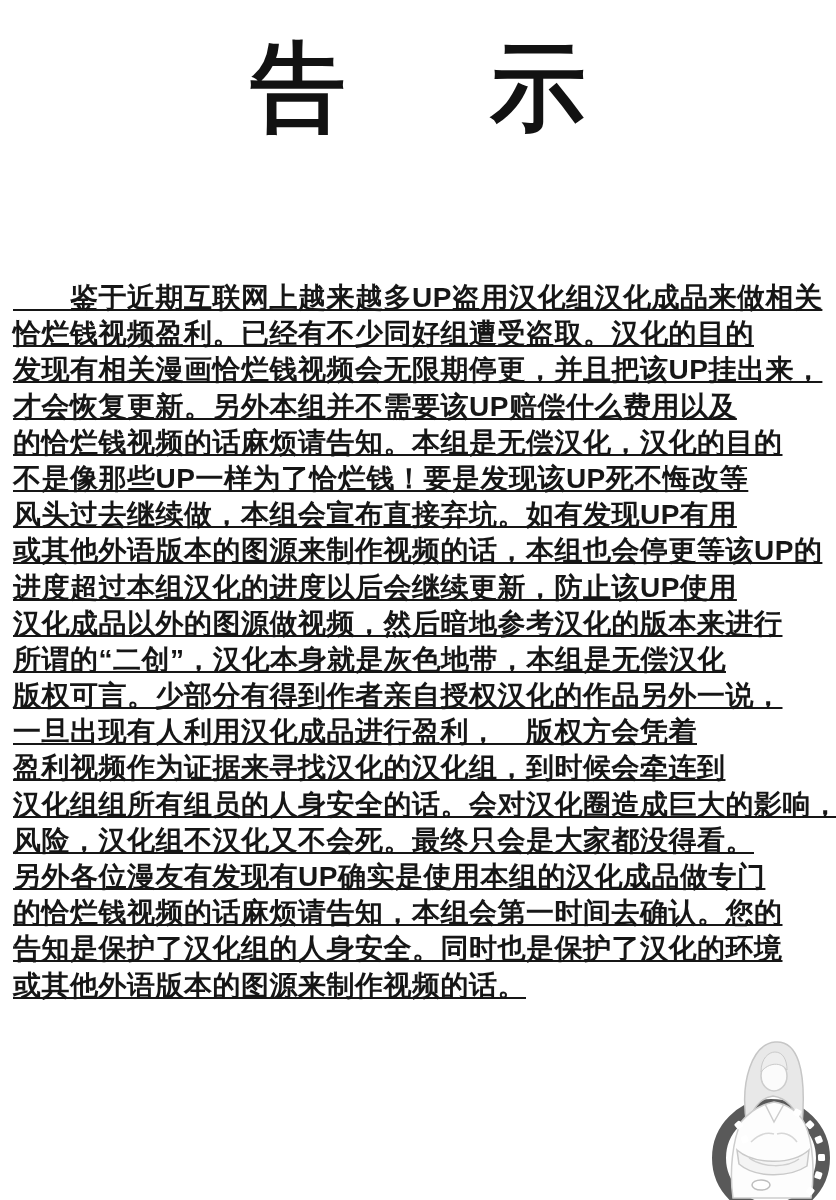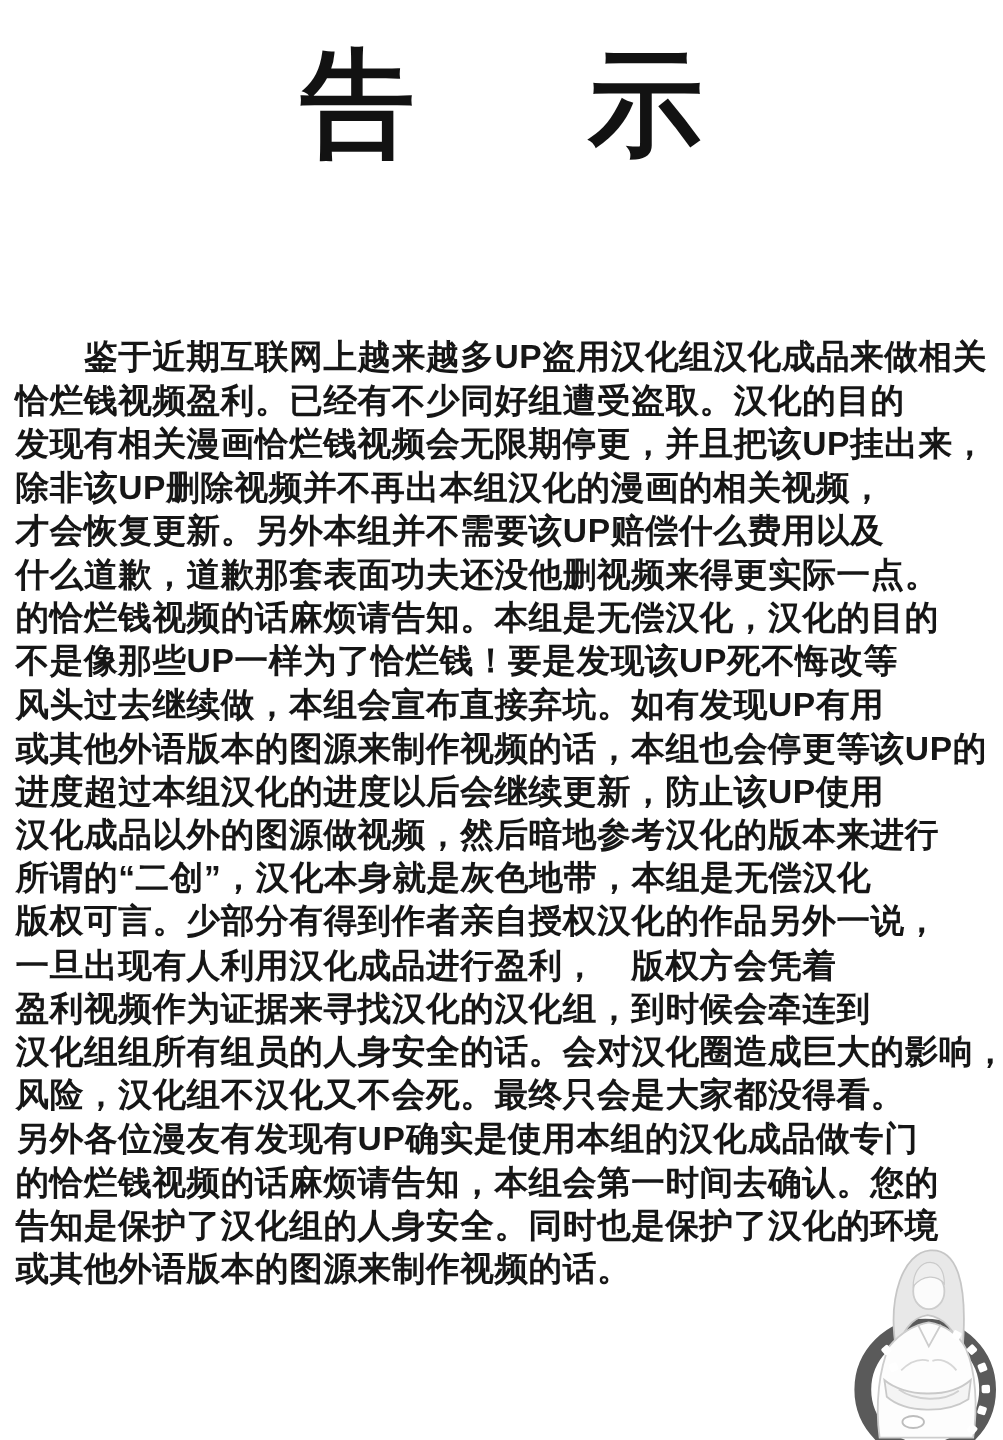--- a/index.html
+++ b/index.html
@@ -26,20 +26,21 @@
   .notice{
     position:absolute;
     top:280px;
     left:13px;
     width:820px;
     font-size:28px;
     line-height:36.2px;
     font-weight:600;
     letter-spacing:0.5px;
     color:#161616;
+    text-decoration:underline;
   }
   .notice .line{
     white-space:pre;
     height:36.2px;
   }
   .watermark{
     position:absolute;
     left:697px;
     top:1038px;
     width:160px;
@@ -54,23 +55,21 @@
 
   <div class="title">
     <span>告</span>
     <span>示</span>
   </div>
 
   <div class="notice">
       <div class="line">　　鉴于近期互联网上越来越多UP盗用汉化组汉化成品来做相关</div>
       <div class="line">恰烂钱视频盈利。已经有不少同好组遭受盗取。汉化的目的</div>
       <div class="line">发现有相关漫画恰烂钱视频会无限期停更，并且把该UP挂出来，</div>
-      <div class="line">除非该UP删除视频并不再出本组汉化的漫画的相关视频，</div>
       <div class="line">才会恢复更新。另外本组并不需要该UP赔偿什么费用以及</div>
-      <div class="line">什么道歉，道歉那套表面功夫还没他删视频来得更实际一点。</div>
       <div class="line">的恰烂钱视频的话麻烦请告知。本组是无偿汉化，汉化的目的</div>
       <div class="line">不是像那些UP一样为了恰烂钱！要是发现该UP死不悔改等</div>
       <div class="line">风头过去继续做，本组会宣布直接弃坑。如有发现UP有用</div>
       <div class="line">或其他外语版本的图源来制作视频的话，本组也会停更等该UP的</div>
       <div class="line">进度超过本组汉化的进度以后会继续更新，防止该UP使用</div>
       <div class="line">汉化成品以外的图源做视频，然后暗地参考汉化的版本来进行</div>
       <div class="line">所谓的“二创”，汉化本身就是灰色地带，本组是无偿汉化</div>
       <div class="line">版权可言。少部分有得到作者亲自授权汉化的作品另外一说，</div>
       <div class="line">一旦出现有人利用汉化成品进行盈利，　版权方会凭着</div>
       <div class="line">盈利视频作为证据来寻找汉化的汉化组，到时候会牵连到</div>

